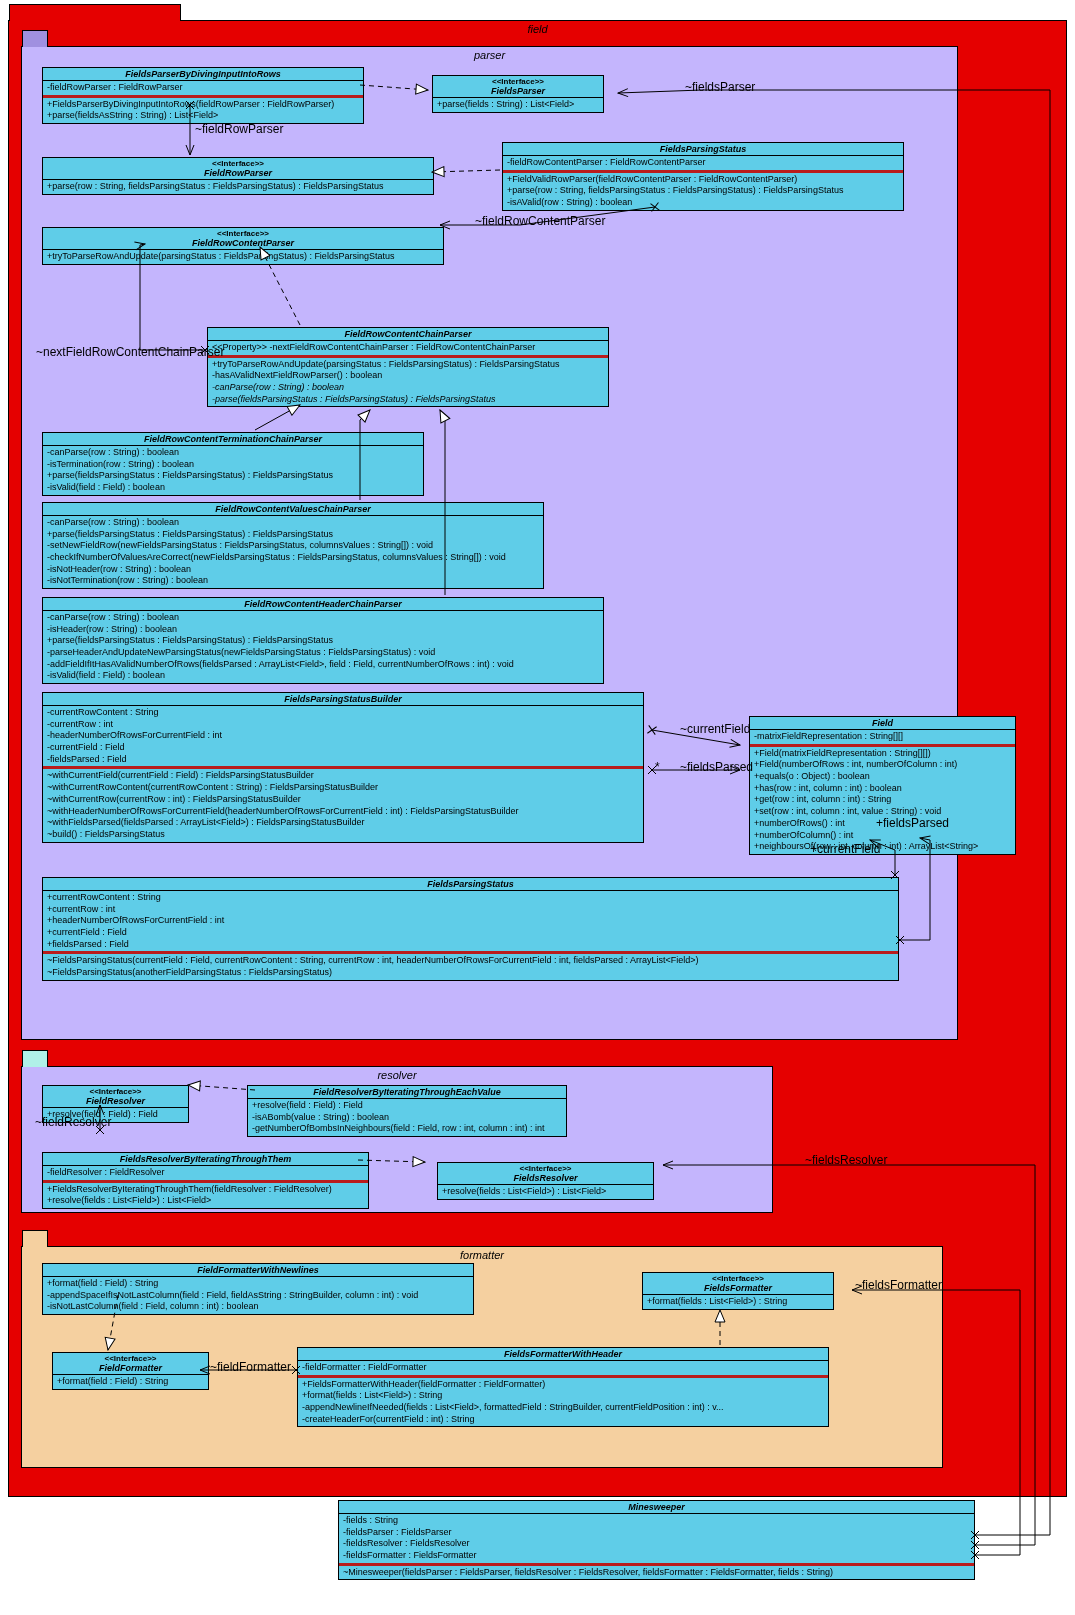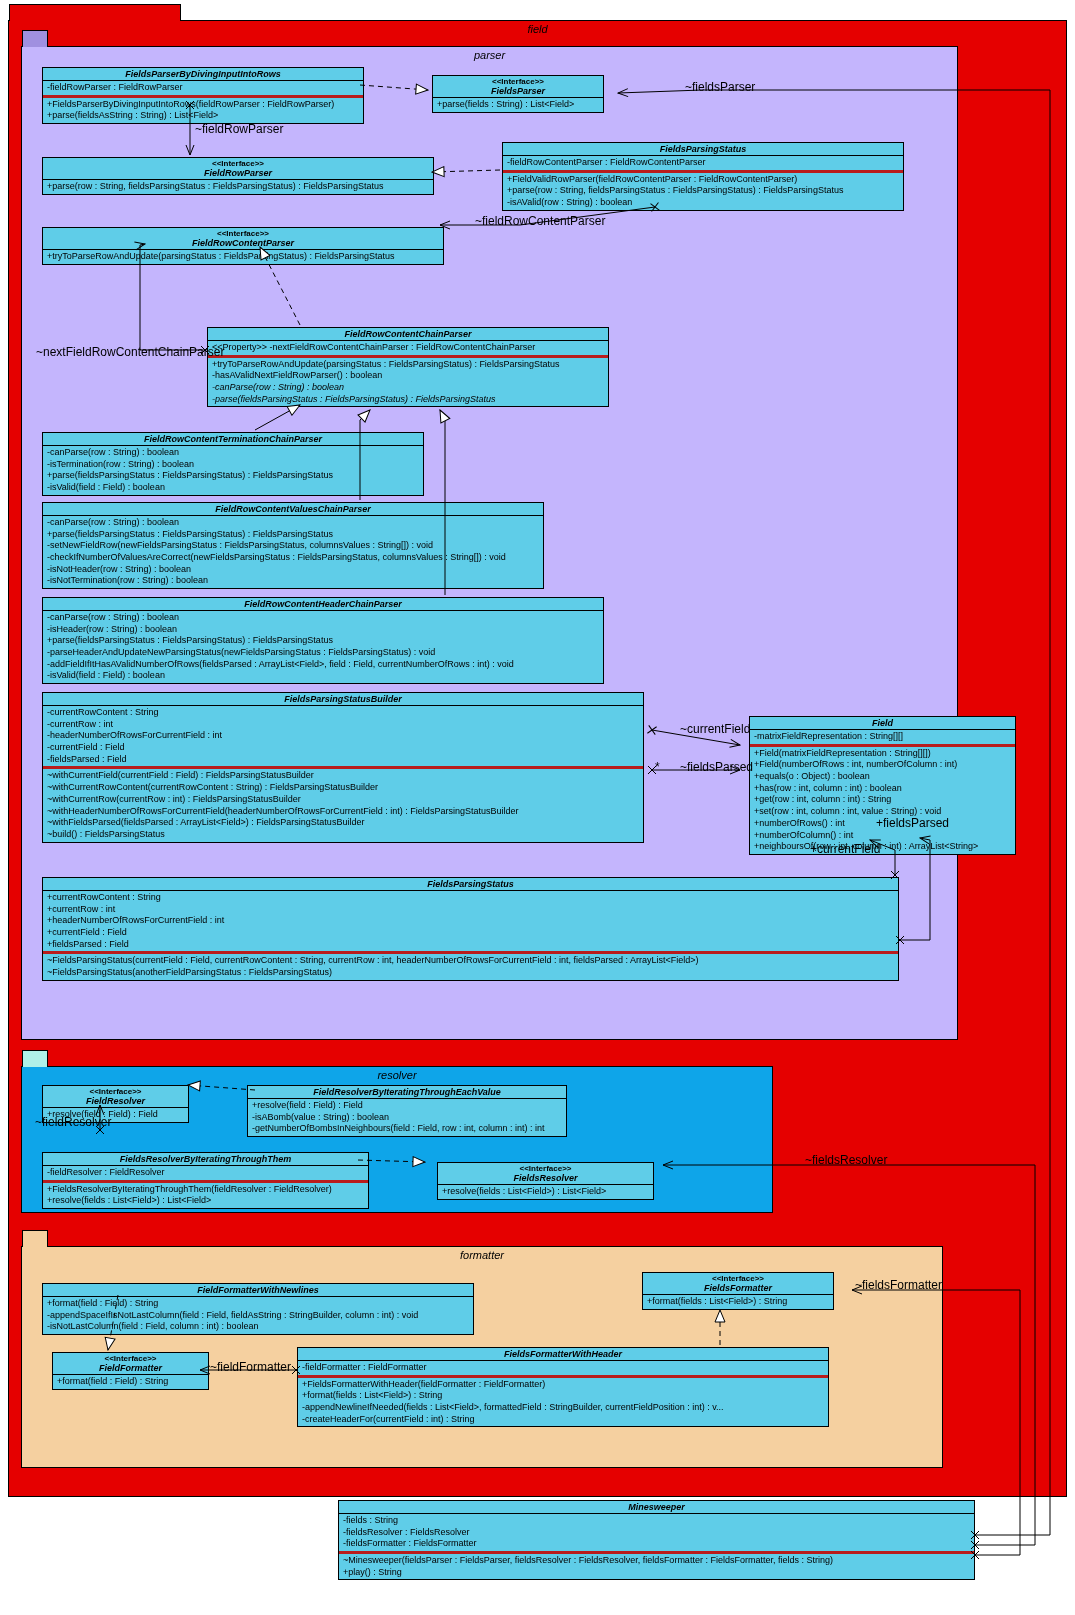--- a/index.html
+++ b/index.html
@@ -167,21 +167,21 @@
           <div>+equals(o : Object) : boolean</div>
           <div>+has(row : int, column : int) : boolean</div>
           <div>+get(row : int, column : int) : String</div>
           <div>+set(row : int, column : int, value : String) : void</div>
           <div>+numberOfRows() : int</div>
           <div>+numberOfColumn() : int</div>
           <div>+neighboursOf(row : int, column : int) : ArrayList&lt;String&gt;</div>
         </div>
   </div>
 
-  <div class="pkg" style="left:12px;top:1045px;width:750px;height:145px;background:#0ea5e9">
+  <div class="pkg" style="left:12px;top:1045px;width:750px;height:145px;background:#c4b5fd">
     <div class="pkg-tab" style="width:24px;background:#B0F0E8"></div>
     <div class="pkg-label" style="left:0;right:0;top:2px">resolver</div>
 
     <div class="cls" style="left:20px;top:18px;width:145px">
       <div class="cls-name"><span class="stereo">&lt;&lt;Interface&gt;&gt;</span><span>FieldResolver</span></div>
       <div class="cls-sect">
             <div>+resolve(field : Field) : Field</div>
           </div>
     </div>
 
@@ -210,21 +210,21 @@
       <div class="cls-sect">
             <div>+resolve(fields : List&lt;Field&gt;) : List&lt;Field&gt;</div>
           </div>
     </div>
   </div>
 
   <div class="pkg" style="left:12px;top:1225px;width:920px;height:220px;background:#F5D0A0">
     <div class="pkg-tab" style="width:24px;background:#F5D0A0"></div>
     <div class="pkg-label" style="left:0;right:0;top:2px">formatter</div>
 
-    <div class="cls" style="left:20px;top:36px;width:430px">
+    <div class="cls" style="left:20px;top:16px;width:430px">
       <div class="cls-name">FieldFormatterWithNewlines</div>
       <div class="cls-sect">
             <div>+format(field : Field) : String</div>
             <div>-appendSpaceIfIsNotLastColumn(field : Field, fieldAsString : StringBuilder, column : int) : void</div>
             <div>-isNotLastColumn(field : Field, column : int) : boolean</div>
           </div>
     </div>
 
     <div class="cls" style="left:620px;top:25px;width:190px">
       <div class="cls-name"><span class="stereo">&lt;&lt;Interface&gt;&gt;</span><span>FieldsFormatter</span></div>
@@ -252,26 +252,26 @@
             <div>-createHeaderFor(currentField : int) : String</div>
           </div>
     </div>
   </div>
 </div>
 
 <div class="cls" style="left:338px;top:1500px;width:635px">
   <div class="cls-name">Minesweeper</div>
   <div class="cls-sect">
         <div>-fields : String</div>
+        <div>-fieldsParser : FieldsParser</div>
         <div>-fieldsResolver : FieldsResolver</div>
         <div>-fieldsFormatter : FieldsFormatter</div>
       </div>
   <div class="cls-sect">
         <div>~Minesweeper(fieldsParser : FieldsParser, fieldsResolver : FieldsResolver, fieldsFormatter : FieldsFormatter, fields : String)</div>
-        <div>+play() : String</div>
       </div>
 </div>
 
 <svg width="1075" height="1615">
 <defs>
   <marker id="tri" markerWidth="14" markerHeight="12" refX="13" refY="6" orient="auto">
           <path d="M1,1 L13,6 L1,11 Z" fill="#fff" stroke="#000"></path>
         </marker>
   <marker id="arr" markerWidth="12" markerHeight="10" refX="11" refY="5" orient="auto">
           <path d="M1,1 L11,5 L1,9" fill="none" stroke="#000"></path>

